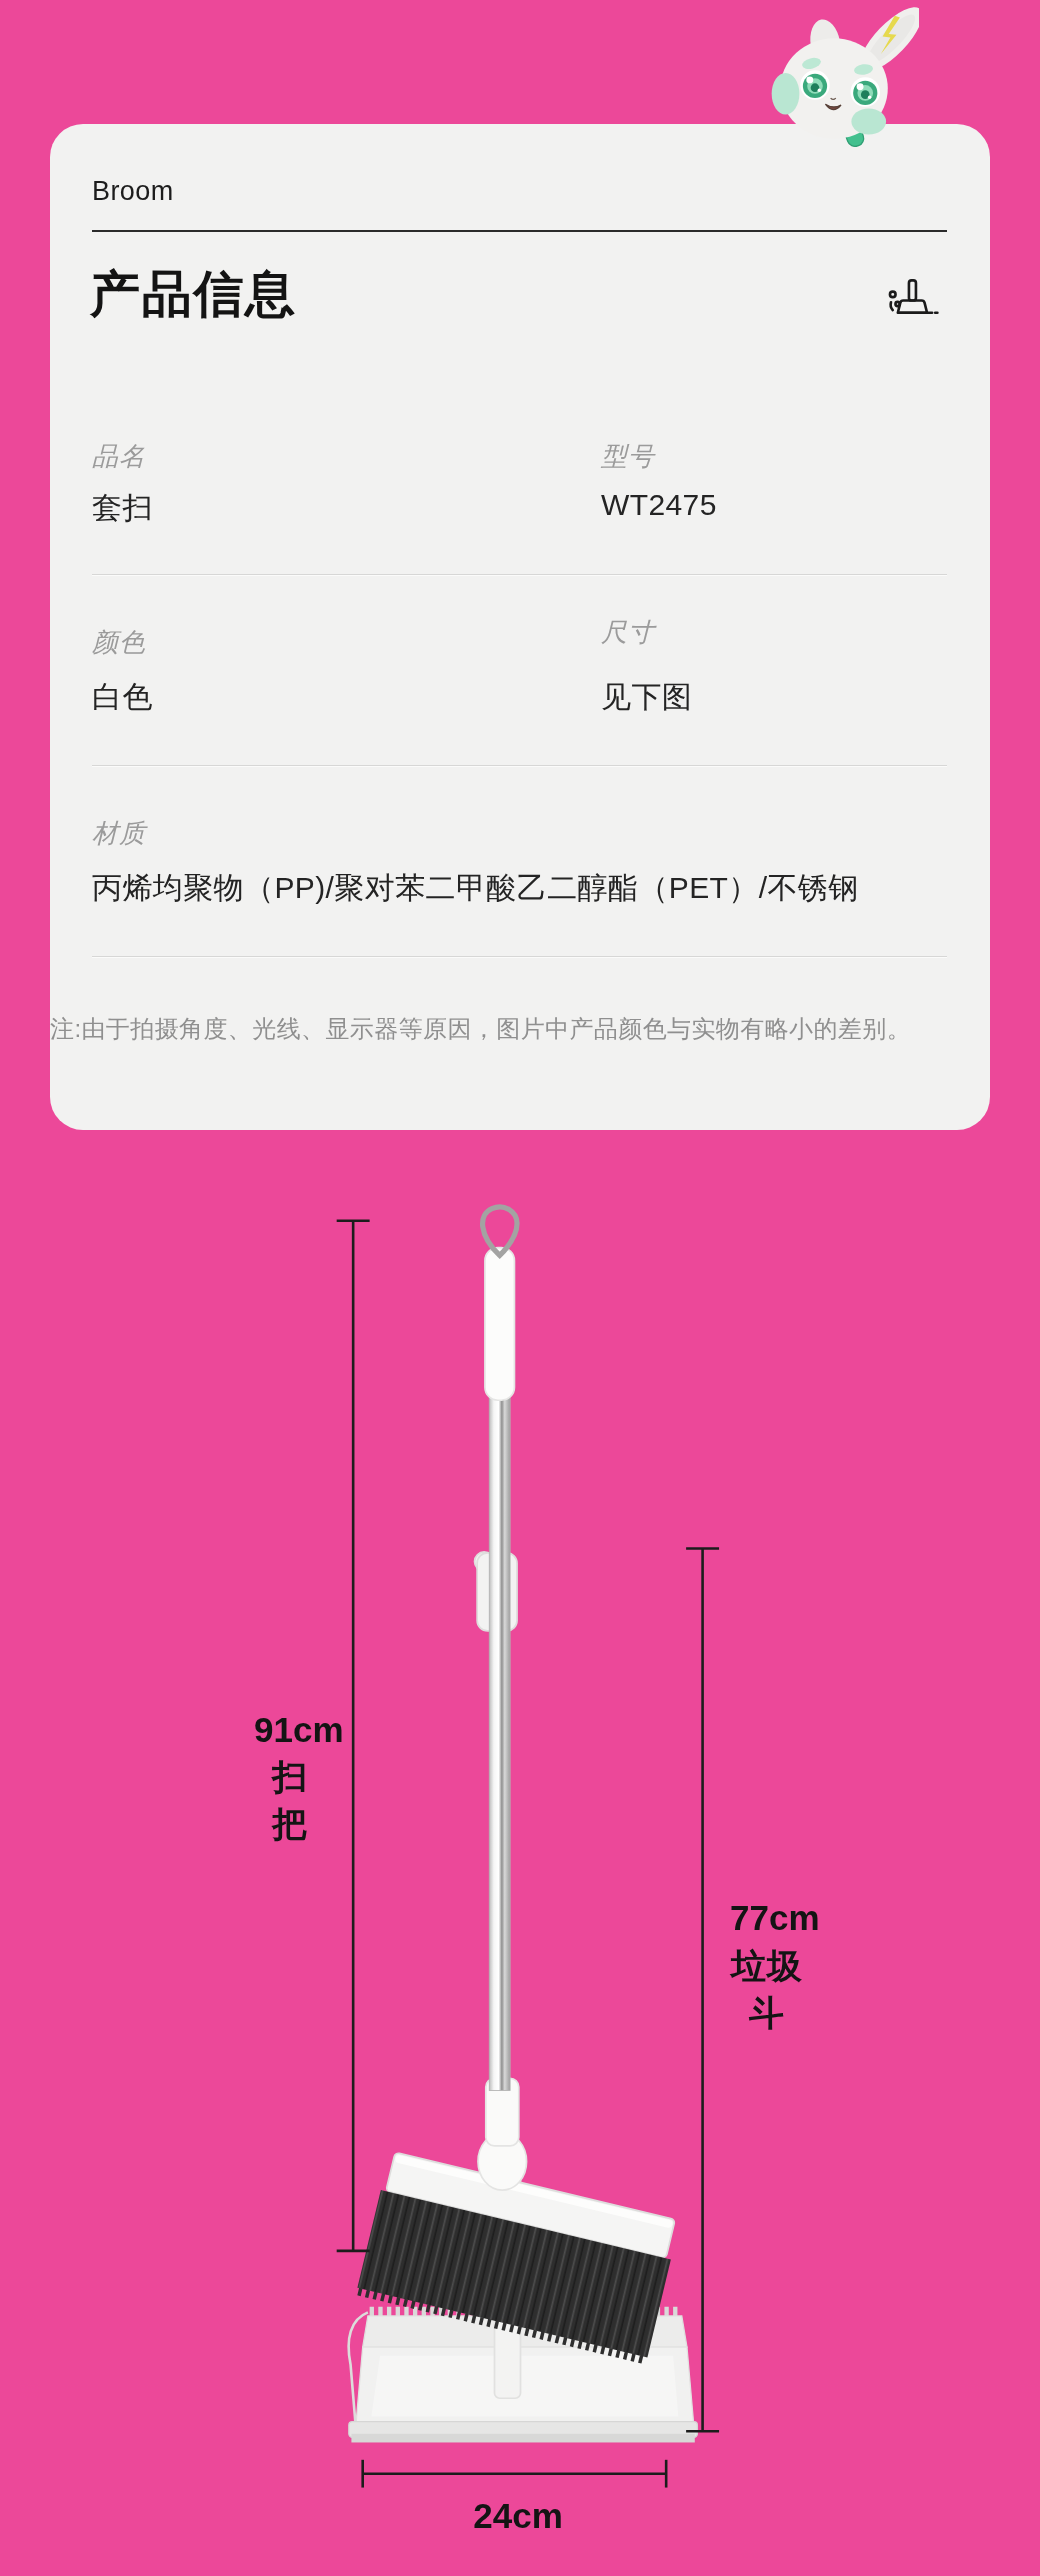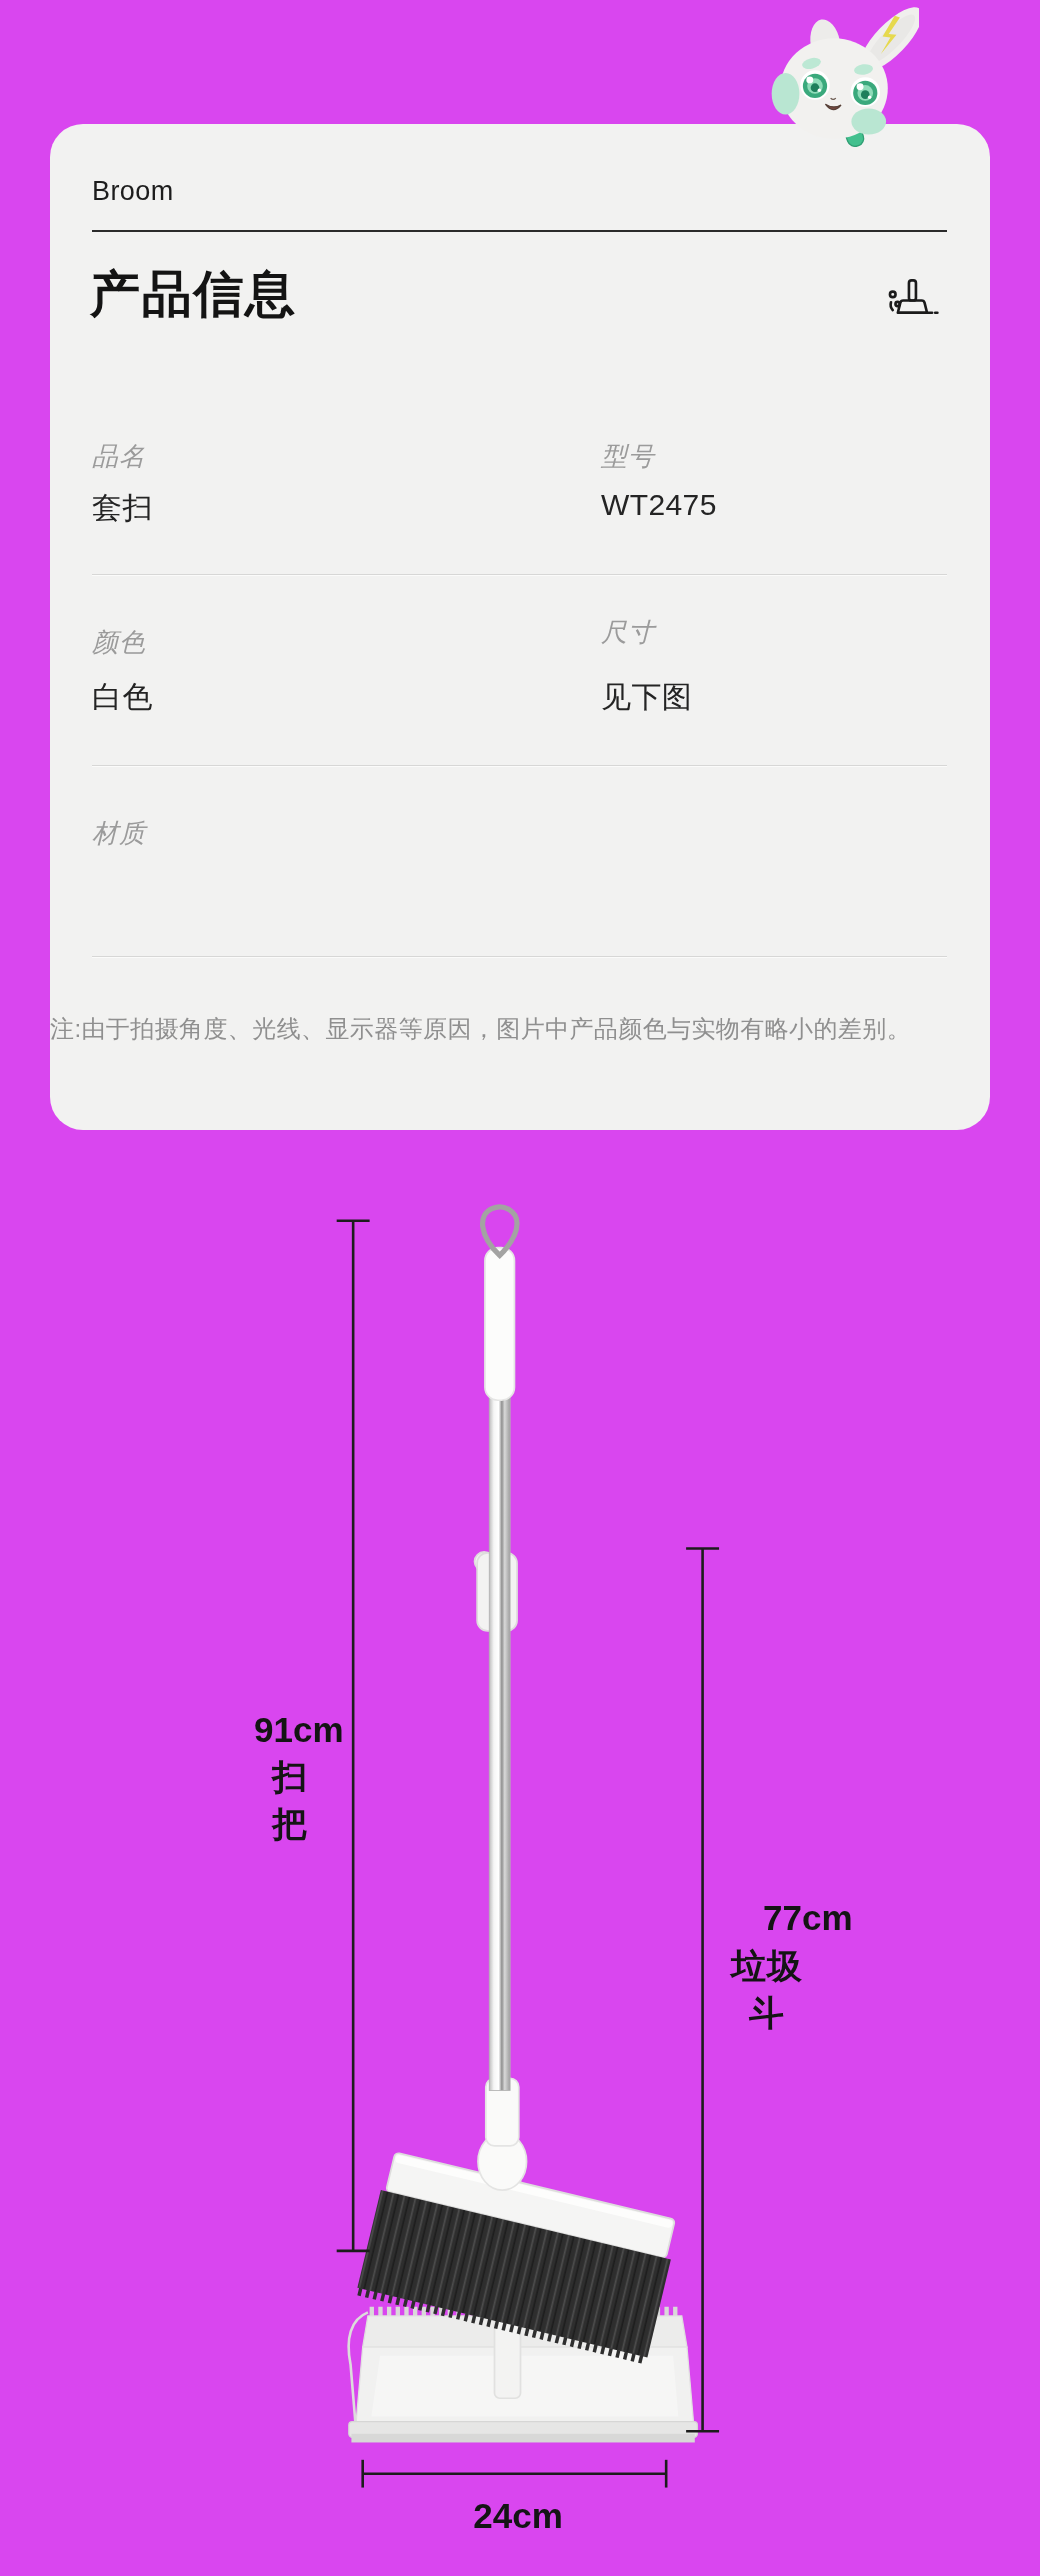--- a/index.html
+++ b/index.html
@@ -1,18 +1,18 @@
 <!DOCTYPE html>
 <html style="font-size:14px"><head>
 <meta charset="utf-8">
 <style>
   * { margin:0; padding:0; box-sizing:border-box; }
   html,body { background:#ffffff; }
   body { font-family:"Liberation Sans","DejaVu Sans",sans-serif; }
-  .page { position:relative; width:1041px; height:2576px; background:#d946ef; overflow:hidden; margin:0 auto; }
+  .page { position:relative; width:1041px; height:2576px; background:#ec4899; overflow:hidden; margin:0 auto; }
 
   
   .mascot { position:absolute; left:763px; top:0px; width:156px; height:152px; z-index:3; }
 
   
   .card { position:absolute; left:50px; top:124px; width:940px; height:1006px;
           background:#f2f2f1; border-radius:33px; z-index:2; }
   .eyebrow { position:absolute; left:42px; top:52px; font-size:27px; font-weight:500; color:#1d1d1d; letter-spacing:0.4px; }
   .divider-dark { position:absolute; left:42px; top:106px; width:855px; height:1.7px; background:#2b2b2b; }
   .card-title { position:absolute; left:40px; top:137px; font-size:50px; font-weight:800; color:#141414; letter-spacing:1.7px; }
@@ -24,21 +24,21 @@
   .col-r { left:551px; }
   .divider-light { position:absolute; left:42px; width:855px; height:1.7px; background:#d7d7d6; border-bottom:0.9px solid #fbfbfa; }
 
   .note { position:absolute; left:0; width:100%; text-align:left; font-size:24px; color:#8f8f8f; letter-spacing:0.4px; }
 
   
   .diagram-svg { position:absolute; left:0; top:1154px; width:1041px; height:1422px; z-index:1; }
   .dim-label { position:absolute; font-size:35px; font-weight:600; color:#141414; text-align:center; z-index:4; }
   .lbl-91   { left:254px; top:1710px; width:73px; }
   .lbl-saoba{ left:254px; top:1754px; width:73px; letter-spacing:1.7px; }
-  .lbl-77   { left:730px; top:1898px; width:73px;margin-left:33px; }
+  .lbl-77   { left:730px; top:1898px; width:73px; }
   .lbl-ladj { left:722px; top:1943px; width:90px; letter-spacing:0.9px; }
   .lbl-24   { left:473px; top:2496px; width:90px; }
 </style>
 </head>
 <body>
 
 <div class="page">
 
   <svg class="mascot" viewBox="0 0 180 175">
 
@@ -110,20 +110,21 @@
     <div class="cell-value col-r" style="top:364px">WT2475</div>
     <div class="divider-light" style="top:450px"></div>
 
     <div class="cell-label col-l" style="top:501px">颜色</div>
     <div class="cell-value col-l" style="top:553px">白色</div>
     <div class="cell-label col-r" style="top:491px">尺寸</div>
     <div class="cell-value col-r" style="top:553px">见下图</div>
     <div class="divider-light" style="top:641px"></div>
 
     <div class="cell-label col-l" style="top:692px">材质</div>
+    <div class="cell-value col-l" style="top:744px">丙烯均聚物（PP)/聚对苯二甲酸乙二醇酯（PET）/不锈钢</div>
     <div class="divider-light" style="top:832px"></div>
 
     <div class="note" style="top:889px">注:由于拍摄角度、光线、显示器等原因，图片中产品颜色与实物有略小的差别。</div>
   </section>
 
   <svg class="diagram-svg" viewBox="0 1330 1200 1640">
     <defs>
       <linearGradient id="chrome" x1="0" y1="0" x2="1" y2="0">
         <stop offset="0" stop-color="#bdbdbd"></stop>
         <stop offset="0.22" stop-color="#f6f6f6"></stop>

